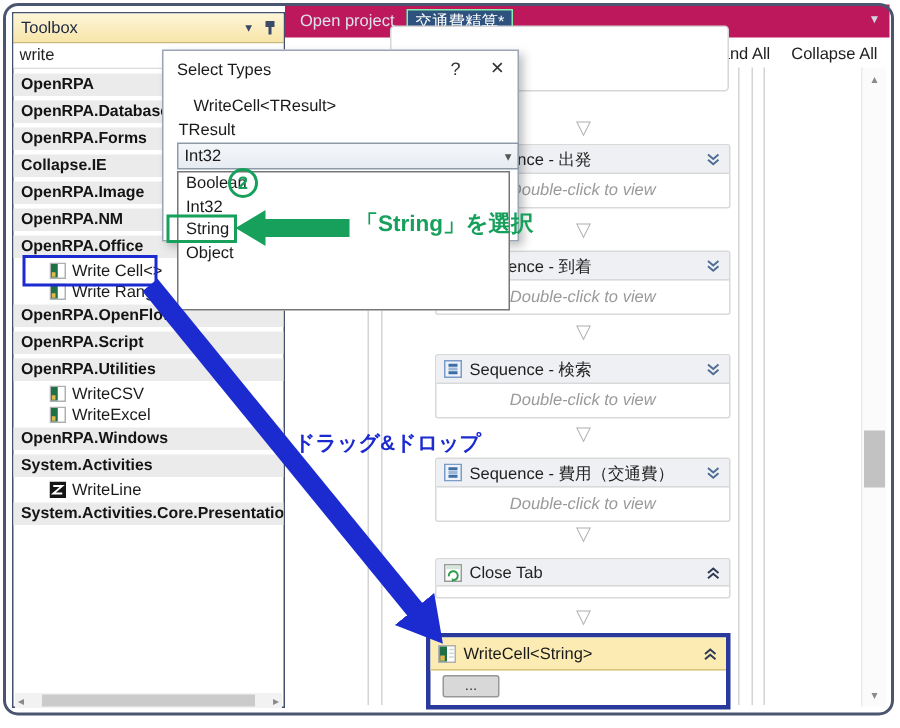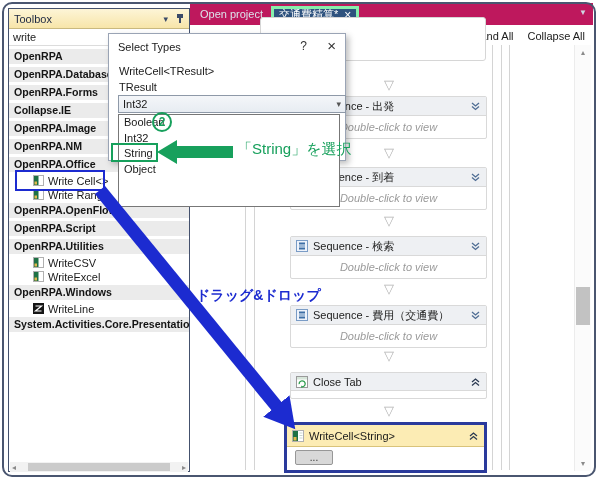--- a/index.html
+++ b/index.html
@@ -4,21 +4,21 @@
 <style>
   html,body{margin:0;padding:0;background:#fff;}
   *{box-sizing:border-box;font-family:"Liberation Sans","DejaVu Sans",sans-serif;}
   #stage{position:relative;width:600px;height:485px;background:#fff;overflow:hidden;font-size:11px;color:#1a1a1a;}
   .frame{position:absolute;left:2px;top:2px;width:594px;height:475px;border:2px solid #4a5670;border-radius:10px;z-index:60;pointer-events:none;}
 
   
   .designer{position:absolute;left:190px;top:3px;width:403px;height:470px;background:#fff;z-index:5;}
   .topbar{position:absolute;left:0;top:0;width:100%;height:22px;background:#be185d;display:flex;align-items:center;}
   .tab-inactive{color:#dde3ec;padding:0 8px 0 10px;font-size:11px;}
-  .tab-active{height:18px;margin-top:1px;background:#2e527e;border:3px solid #86efac;color:#fff;display:flex;align-items:center;padding:0 5px;font-size:11px;gap:6px;}
+  .tab-active{height:18px;margin-top:1px;background:#2e527e;border:1px solid #86efac;color:#fff;display:flex;align-items:center;padding:0 5px;font-size:11px;gap:6px;flex-direction:column;}
   .tab-close{color:#fff;font-size:12px;line-height:1;}
   .win-menu{position:absolute;right:6px;top:5px;color:#cfd6e2;font-size:8px;}
   .ec-links{position:absolute;top:27px;right:8px;display:flex;gap:14px;font-size:11px;color:#202020;}
   .vline{position:absolute;top:42px;height:425px;width:1px;background:#d4d4d4;}
   .topbox{position:absolute;left:70px;top:14px;width:226px;height:44px;background:#fff;border:1px solid #d6d6d6;border-radius:3px;}
   .tri{position:absolute;left:190px;width:18px;text-align:center;color:#b3b3b3;font-size:13px;line-height:10px;}
   .seq{position:absolute;left:100px;width:197px;background:#fff;border:1px solid #d9d9d9;border-radius:2px;}
   .seq-h{height:19px;background:#eef0f3;border-bottom:1px solid #d9d9d9;display:flex;align-items:center;padding:0 5px;gap:5px;}
   .seq-h .lbl{flex:1;font-size:11px;color:#222;white-space:nowrap;overflow:hidden;}
   .seq-b{height:22px;display:flex;align-items:center;justify-content:center;font-style:italic;color:#9a9a9a;font-size:11px;}
@@ -44,34 +44,34 @@
   .tb-item{height:13px;margin-bottom:1px;padding-left:24px;display:flex;align-items:flex-start;gap:4px;font-size:11px;white-space:nowrap;}
   .hsb{position:absolute;left:1px;right:1px;top:453px;height:10px;background:#f2f2f2;}
   .hsb .thumb{position:absolute;top:1px;height:8px;left:18px;width:142px;background:#cbcbcb;}
   .hsb .sarrow{top:1px;}
 
   
   .dialog{position:absolute;left:108px;top:33px;width:238px;height:128px;background:#fff;border:1px solid #9aa4b5;box-shadow:3px 3px 6px rgba(0,0,0,.25);z-index:30;}
   .dlg-title{position:absolute;left:9px;top:7px;font-size:11px;color:#1a1a1a;}
   .dlg-help{position:absolute;right:38px;top:5px;font-size:12px;color:#333;}
   .dlg-close{position:absolute;right:9px;top:3px;font-size:15px;color:#333;}
-  .dlg-lbl1{position:absolute;left:10px;top:31px;}
+  .dlg-lbl1{position:absolute;left:20px;top:31px;}
   .dlg-lbl2{position:absolute;left:10px;top:47px;}
   .combo{position:absolute;left:9px;top:61px;width:228px;height:18px;background:linear-gradient(#f4f6f9,#e7ecf2);border:1px solid #8e99a8;display:flex;align-items:center;padding:0 4px;}
   .combo .v{flex:1;}
   .combo .ar{color:#555;font-size:9px;}
   .dd-list{position:absolute;left:9px;top:80px;width:222px;height:93px;background:#fff;border:1px solid #777;}
   .dd-item{height:15.5px;line-height:15.5px;padding-left:5px;font-size:11px;white-space:nowrap;}
 
   
   .ann{z-index:46;position:absolute;}
   .box-blue{border:2px solid #1c2bd0;background:transparent;}
   .box-green{border:2px solid #17a05c;background:transparent;}
   .circ{width:20px;height:20px;border:2px solid #17a05c;border-radius:50%;color:#17a05c;font-weight:bold;font-size:12px;display:flex;align-items:center;justify-content:center;background:transparent;}
-  .txt-green{color:#17a05c;font-weight:normal;font-size:15px;white-space:nowrap;}
+  .txt-green{color:#17a05c;font-weight:bold;font-size:15px;white-space:nowrap;}
   .txt-blue{color:#1c2bd0;font-weight:bold;font-size:14px;white-space:nowrap;}
   svg.overlay{position:absolute;left:0;top:0;z-index:45;pointer-events:none;}
 </style>
 </head>
 <body>
 
 <div id="stage">
 
   <div class="designer">
     <div class="topbar">
@@ -252,20 +252,21 @@
       </div>
       <div class="tb-item">
         <svg width="11" height="11">
             <rect x="0.5" y="0.5" width="10" height="10" fill="#fff" stroke="#b0b0b0"></rect>
             <rect x="1" y="1" width="4.5" height="9" fill="#1f7145"></rect>
             <rect x="1.5" y="6.5" width="2.5" height="3" fill="#e2b84d"></rect>
           </svg>
         <span>WriteExcel</span>
       </div>
       <div class="tb-cat">OpenRPA.Windows</div>
+      <div class="tb-cat">System.Activities</div>
       <div class="tb-item">
         <svg width="11" height="11">
             <rect width="11" height="11" fill="#151515"></rect>
             <path d="M2.5 3h6l-6 5h6" stroke="#fff" stroke-width="1.2" fill="none"></path>
           </svg>
         <span>WriteLine</span>
       </div>
       <div class="tb-cat">System.Activities.Core.Presentation</div>
     </div>
     <div class="hsb">

